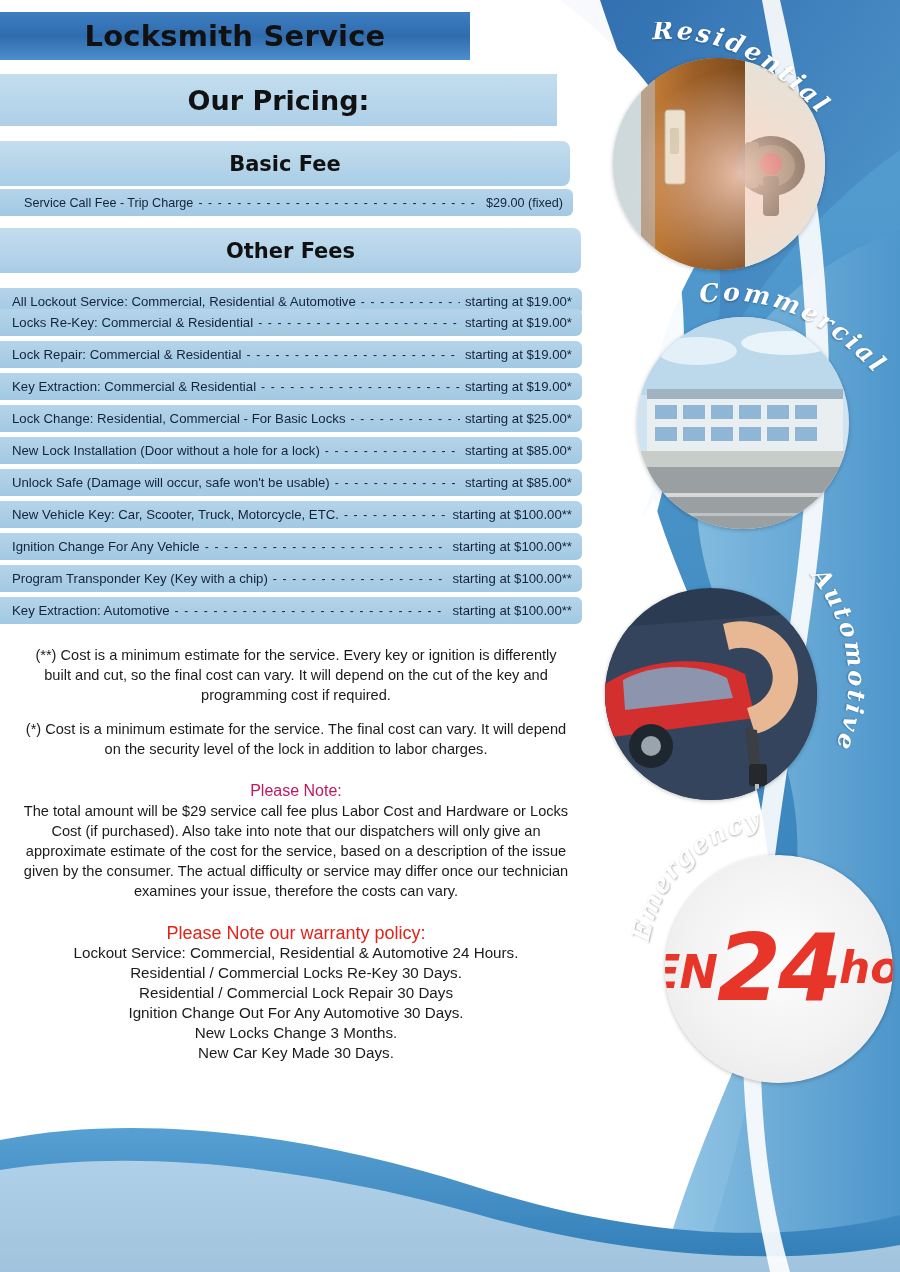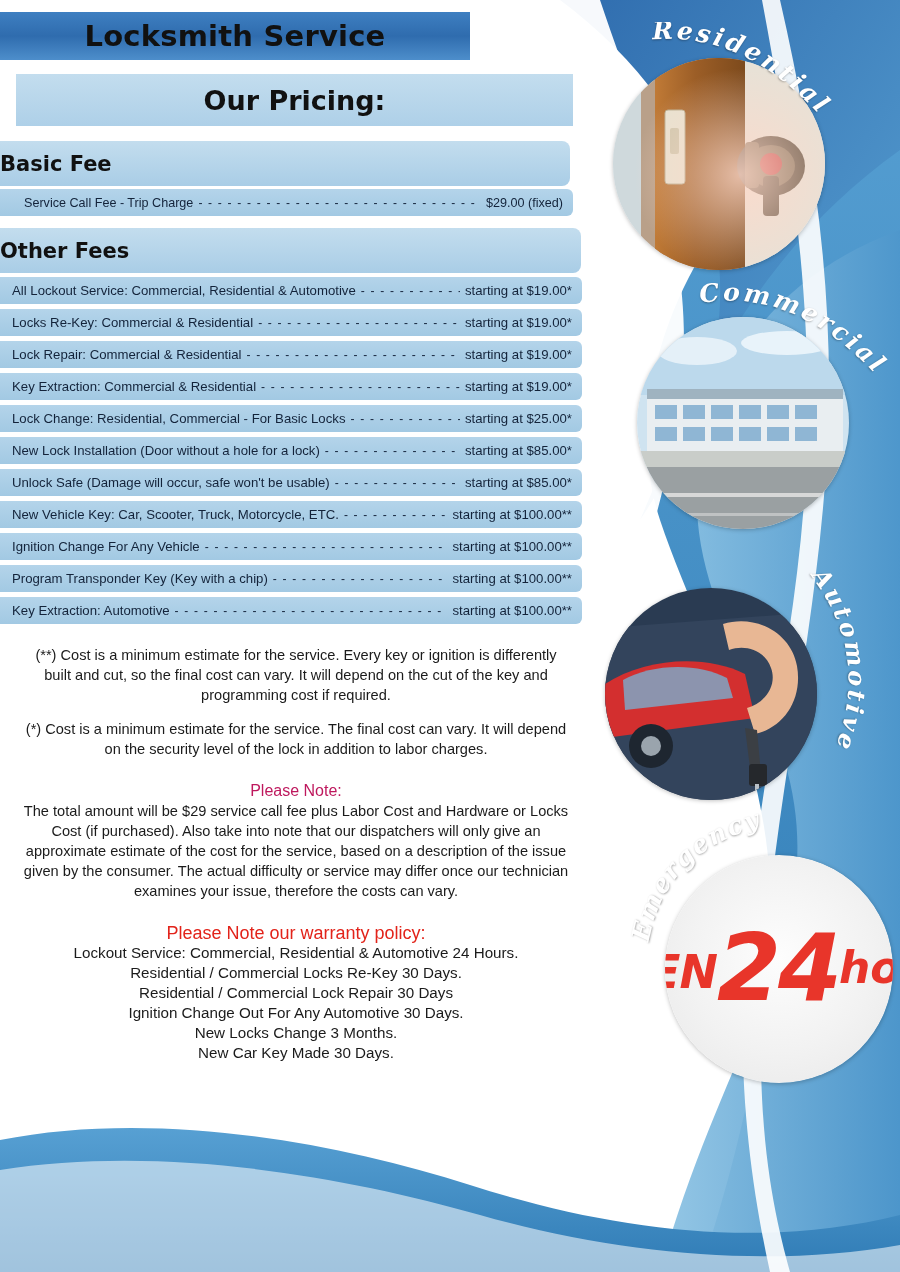--- a/index.html
+++ b/index.html
@@ -49,21 +49,21 @@
     font-size: 29px;
     font-weight: bold;
     letter-spacing: .2px;
     color: #111;
     font-family: "DejaVu Sans", sans-serif;
   }
 
   .subtitle-bar {
     position: absolute;
     top: 74px;
-    left: 16px;
+    left: 0;
     width: 557px;
     height: 52px;
     background: linear-gradient(180deg, #c3ddee 0%, #aed0e8 100%);
     display: flex;
     align-items: center;
     justify-content: center;
   }
   .subtitle-bar h2 {
     margin: 0;
     font-size: 27px;
@@ -74,21 +74,21 @@
 
   .section-head {
     position: absolute;
     left: 0;
     width: 570px;
     height: 45px;
     background: linear-gradient(180deg, #c3ddee 0%, #a9cde6 100%);
     border-radius: 0 8px 8px 0;
     display: flex;
     align-items: center;
-    justify-content: flex-start;
+    justify-content: center;
   }
   .section-head span {
     font-size: 21px;
     font-weight: bold;
     color: #111;
     font-family: "DejaVu Sans", sans-serif;
   }
   #basic-fee-head { top: 141px; }
   #other-fees-head { top: 228px; width: 581px; }
 
@@ -254,21 +254,21 @@
     <span class="fee-label">Service Call Fee - Trip Charge</span>
     <span class="dots">- - - - - - - - - - - - - - - - - - - - - - - - - - - - - -</span>
     <span class="fee-price">$29.00 (fixed)</span>
   </div>
 
   <div class="section-head" id="other-fees-head">
     <span>Other Fees</span>
   </div>
 
   <div id="other-rows">
-      <div class="fee-row other-row" style="top: 277px;">
+      <div class="fee-row other-row" style="top: 288px;">
         <span class="fee-label">All Lockout Service: Commercial, Residential &amp; Automotive</span>
         <span class="dots">- - - - - - - - - - - - - - - - - - - - - - - - - - - - - - - - - - - - - - - -</span>
         <span class="fee-price">starting at $19.00*</span>
       </div>
       <div class="fee-row other-row" style="top: 309px;">
         <span class="fee-label">Locks Re-Key: Commercial &amp; Residential</span>
         <span class="dots">- - - - - - - - - - - - - - - - - - - - - - - - - - - - - - - - - - - - - - - -</span>
         <span class="fee-price">starting at $19.00*</span>
       </div>
       <div class="fee-row other-row" style="top: 341px;">

